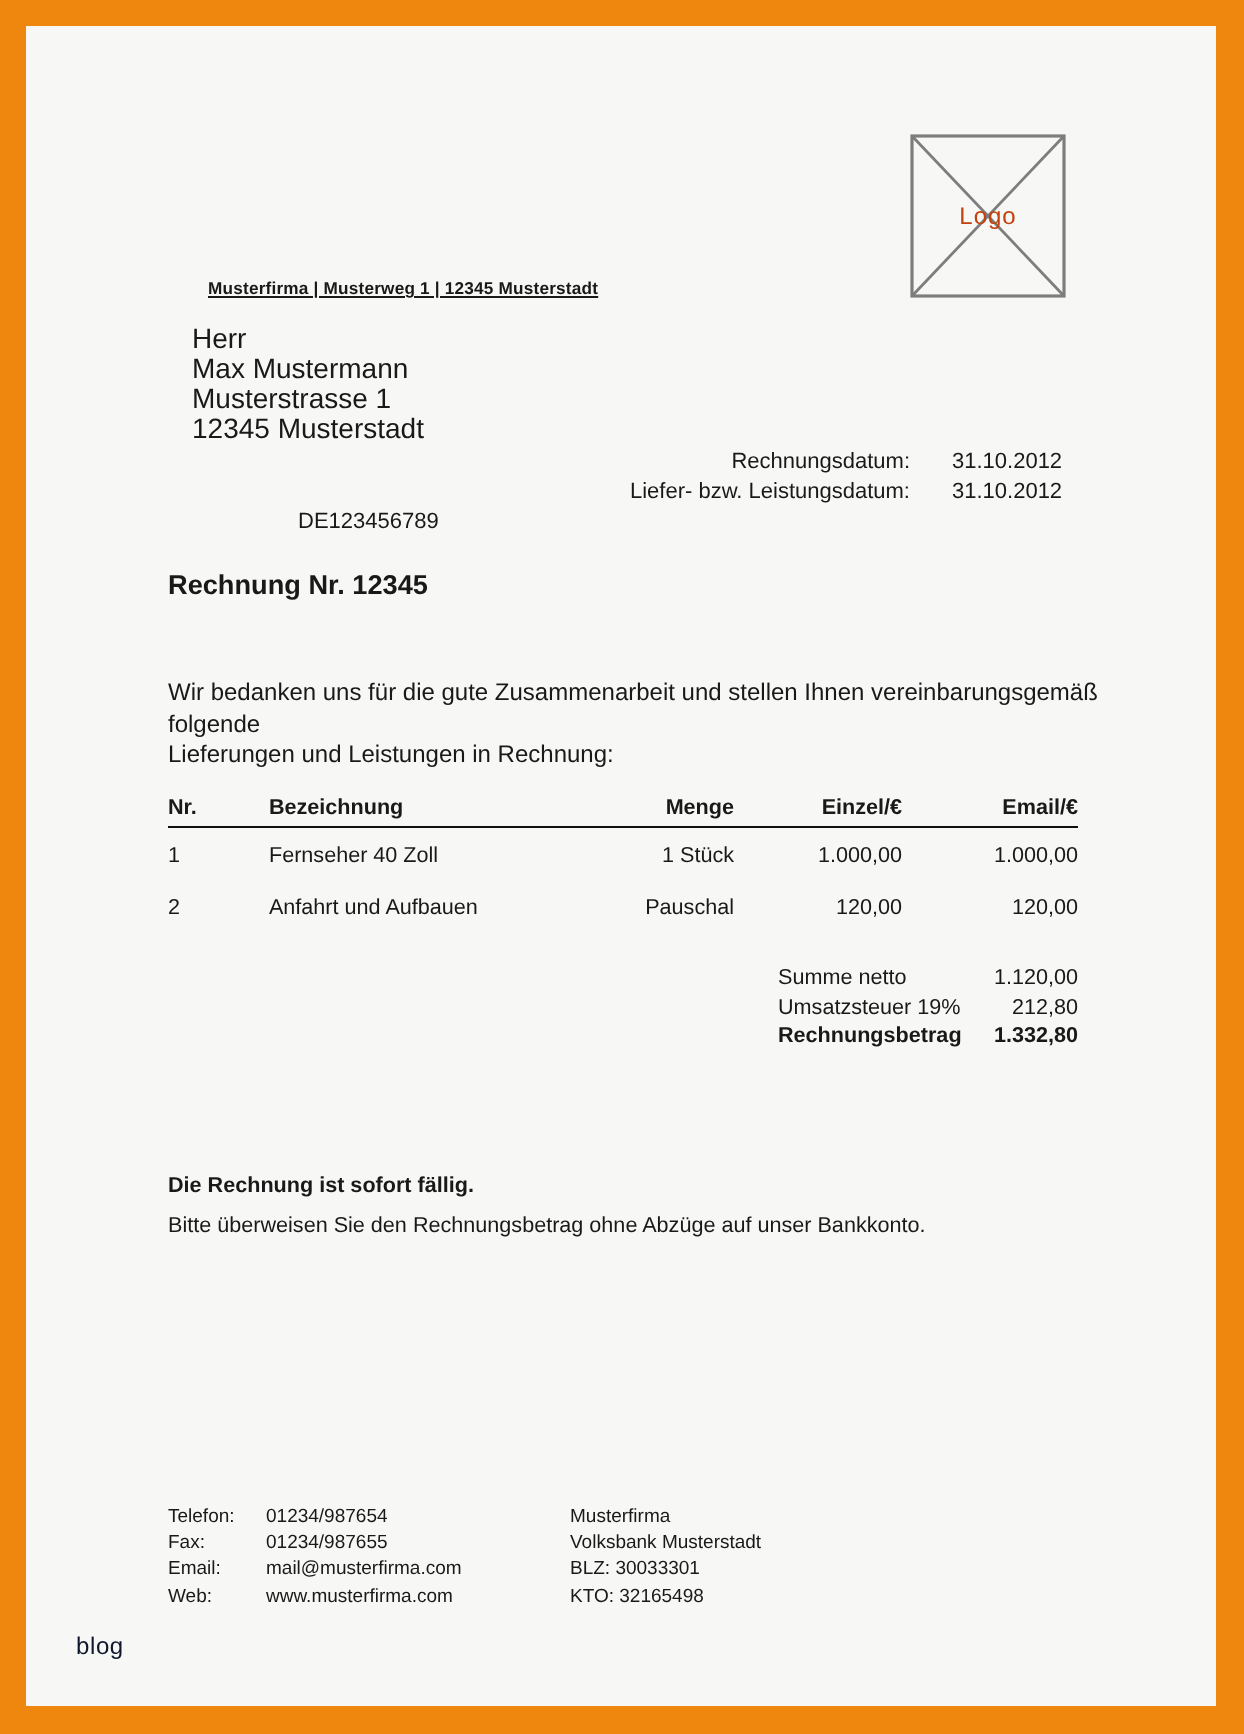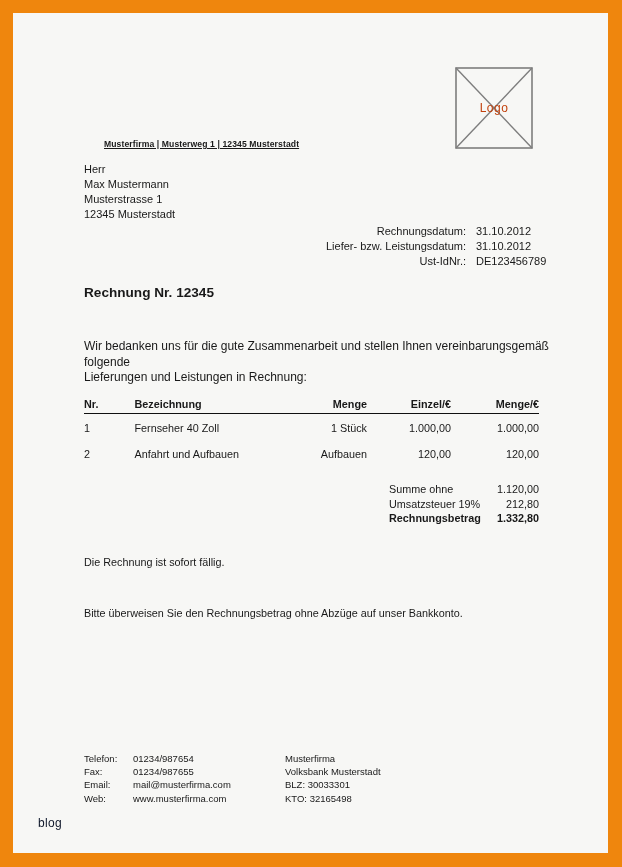--- a/index.html
+++ b/index.html
@@ -20,26 +20,26 @@
   .logo-box svg{display:block;}
   .logo-label{
     position:absolute;left:0;top:0;width:100%;height:100%;
     display:flex;align-items:center;justify-content:center;
     color:#c2410c;font-size:12px;letter-spacing:.5px;
   }
   
   .sender{left:71px;top:126px;font-size:8.6px;font-weight:bold;
     text-decoration:underline;letter-spacing:.1px;margin-left:20px;}
   
-  .recipient{left:71px;top:149px;font-size:11px;line-height:15px;}
+  .recipient{left:83px;top:149px;font-size:14px;line-height:15px;}
   
   .meta{left:115px;top:211px;width:440px;font-size:11px;line-height:15px;}
   .meta-row{display:flex;}
   .meta-label{flex:1;text-align:right;}
-  .meta-value{width:92px;margin-left:10px;text-align:left;}
+  .meta-value{width:92px;margin-left:21px;text-align:left;}
   
   .title{left:71px;top:272px;font-size:13.6px;font-weight:bold;}
   
   .intro{left:71px;top:326px;font-size:12px;line-height:15.5px;width:470px;}
   
   .cols{display:flex;width:455px;font-size:10.8px;}
   .c-nr{width:23px;text-align:left;}
   .c-desc{width:170px;text-align:left;padding-left:28px;}
   .c-qty{width:68px;text-align:right;}
   .c-unit{width:86px;text-align:right;}
@@ -47,21 +47,21 @@
   .thead{left:71px;top:385px;font-weight:bold;border-bottom:1.5px solid #101010;padding-bottom:3px;}
   .trow1{left:71px;top:409px;}
   .trow2{left:71px;top:435px;}
   
   .totals{left:376px;top:469px;width:150px;font-size:10.8px;line-height:14.5px;}
   .tot-row{display:flex;}
   .tot-label{text-align:left;}
   .tot-value{flex:1;text-align:right;}
   .tot-bold{font-weight:bold;}
   
-  .note-due{left:71px;top:543px;font-size:10.8px;}
+  .note-due{left:71px;top:574px;font-size:10.8px;font-weight:bold;}
   .note-pay{left:71px;top:594px;font-size:10.8px;}
   
   .footer-contact{left:71px;top:739px;font-size:9.5px;line-height:13.2px;}
   .fc-row{display:flex;}
   .fc-label{width:49px;}
   .footer-bank{left:272px;top:739px;font-size:9.5px;line-height:13.2px;}
   
   .watermark{left:25px;top:803px;font-size:12px;color:#0f172a;letter-spacing:.3px;}
 </style>
 </head>
@@ -90,58 +90,57 @@
   <div class="abs meta">
     <div class="meta-row">
       <span class="meta-label">Rechnungsdatum:</span>
       <span class="meta-value">31.10.2012</span>
     </div>
     <div class="meta-row">
       <span class="meta-label">Liefer- bzw. Leistungsdatum:</span>
       <span class="meta-value">31.10.2012</span>
     </div>
     <div class="meta-row">
-      <span class="meta-label">Ust-IdNr.:</span>
       <span class="meta-value">DE123456789</span>
     </div>
   </div>
 
   <div class="abs title">Rechnung Nr. 12345</div>
 
   <div class="abs intro">
     <div>Wir bedanken uns für die gute Zusammenarbeit und stellen Ihnen vereinbarungsgemäß folgende</div>
     <div>Lieferungen und Leistungen in Rechnung:</div>
   </div>
 
   <div class="abs cols thead">
     <span class="c-nr">Nr.</span>
     <span class="c-desc">Bezeichnung</span>
     <span class="c-qty">Menge</span>
     <span class="c-unit">Einzel/€</span>
-    <span class="c-total">Menge/€</span>
+    <span class="c-total">Email/€</span>
   </div>
 
   <div class="abs cols trow1">
     <span class="c-nr">1</span>
     <span class="c-desc">Fernseher 40 Zoll</span>
     <span class="c-qty">1 Stück</span>
     <span class="c-unit">1.000,00</span>
     <span class="c-total">1.000,00</span>
   </div>
   <div class="abs cols trow2">
     <span class="c-nr">2</span>
     <span class="c-desc">Anfahrt und Aufbauen</span>
-    <span class="c-qty">Aufbauen</span>
+    <span class="c-qty">Pauschal</span>
     <span class="c-unit">120,00</span>
     <span class="c-total">120,00</span>
   </div>
 
   <div class="abs totals">
     <div class="tot-row">
-      <span class="tot-label">Summe ohne</span>
+      <span class="tot-label">Summe netto</span>
       <span class="tot-value">1.120,00</span>
     </div>
     <div class="tot-row">
       <span class="tot-label">Umsatzsteuer 19%</span>
       <span class="tot-value">212,80</span>
     </div>
     <div class="tot-row tot-bold">
       <span class="tot-label">Rechnungsbetrag</span>
       <span class="tot-value">1.332,80</span>
     </div>

